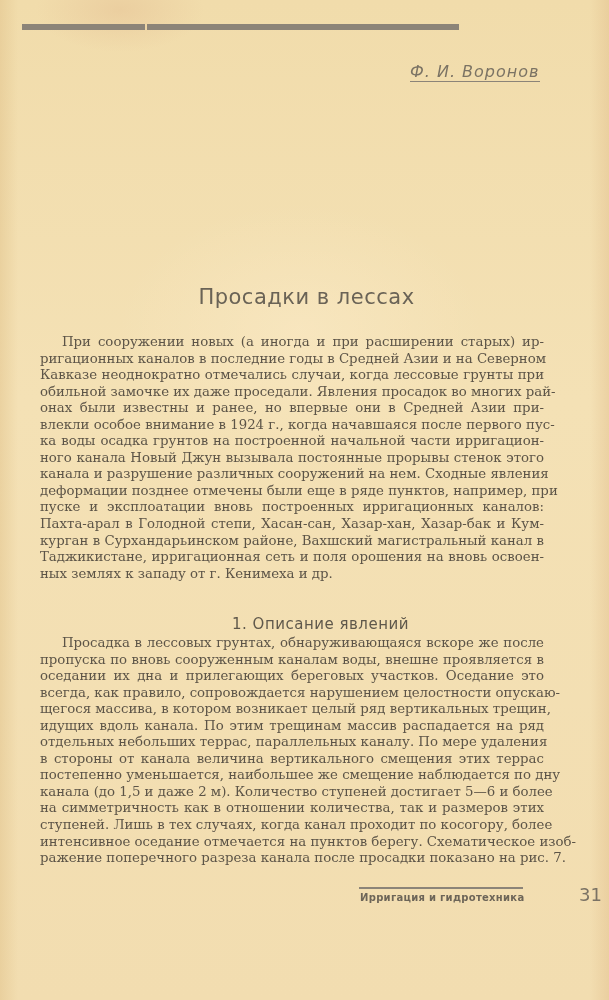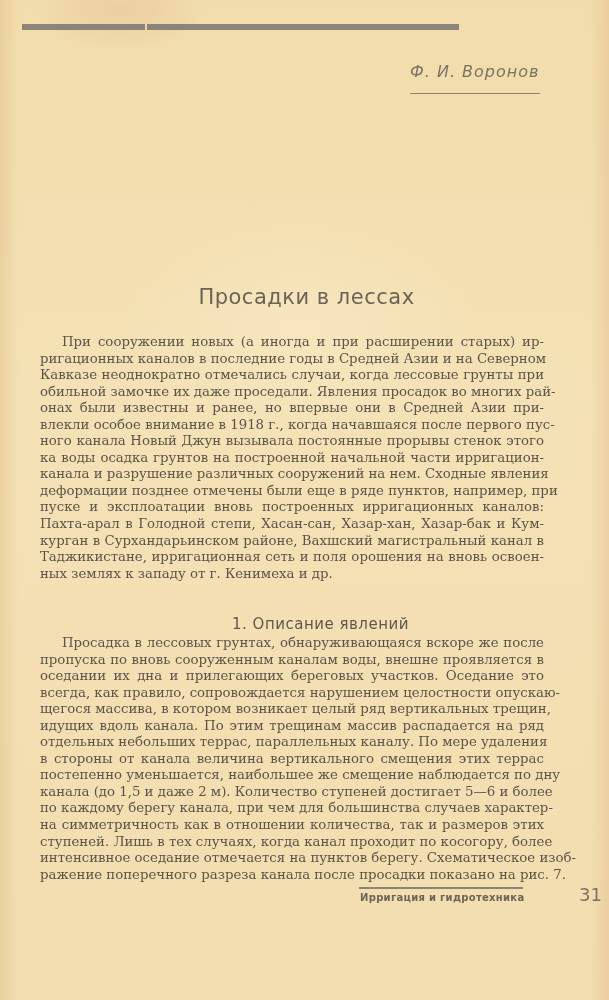--- a/index.html
+++ b/index.html
@@ -30,21 +30,21 @@
     .top-rule.right { left: 147px; width: 312px; }
     .author {
       position: absolute;
       top: 62px;
       left: 410px;
       font-family: "DejaVu Sans", sans-serif;
       font-style: italic;
       font-size: 16px;
       letter-spacing: 1px;
       color: #7b7364;
-      padding-bottom: 12px;
+      padding-bottom: 0;
       border-bottom: 1px solid #8c8478;
       width: 130px;
     }
     .title {
       position: absolute;
       top: 283px;
       left: 0;
       width: 609px;
       text-align: center;
       font-family: "DejaVu Sans", sans-serif;
@@ -119,23 +119,23 @@
 <div class="author">Ф. И. Воронов</div>
 
 <h1 class="title" style="margin:2px;font-weight:normal;">Просадки в лессах</h1>
 
 <p class="para para-1">
   <span class="line indent">При сооружении новых (а иногда и при расширении старых) ир-</span>
   <span class="line">ригационных каналов в последние годы в Средней Азии и на Северном</span>
   <span class="line">Кавказе неоднократно отмечались случаи, когда лессовые грунты при</span>
   <span class="line">обильной замочке их даже проседали. Явления просадок во многих рай-</span>
   <span class="line">онах были известны и ранее, но впервые они в Средней Азии при-</span>
-  <span class="line">влекли особое внимание в 1918 г., когда начавшаяся после первого пус-</span>
+  <span class="line">влекли особое внимание в 1924 г., когда начавшаяся после первого пус-</span>
+  <span class="line">ка воды осадка грунтов на построенной начальной части ирригацион-</span>
   <span class="line">ного канала Новый Джун вызывала постоянные прорывы стенок этого</span>
-  <span class="line">ка воды осадка грунтов на построенной начальной части ирригацион-</span>
   <span class="line">канала и разрушение различных сооружений на нем. Сходные явления</span>
   <span class="line">деформации позднее отмечены были еще в ряде пунктов, например, при</span>
   <span class="line">пуске и эксплоатации вновь построенных ирригационных каналов:</span>
   <span class="line">Пахта-арал в Голодной степи, Хасан-сан, Хазар-хан, Хазар-бак и Кум-</span>
   <span class="line">курган в Сурхандарьинском районе, Вахшский магистральный канал в</span>
   <span class="line">Таджикистане, ирригационная сеть и поля орошения на вновь освоен-</span>
   <span class="line last">ных землях к западу от г. Кенимеха и др.</span>
 </p>
 
 <h2 class="section-heading" style="margin:16px;font-weight:normal;">1. Описание явлений</h2>
@@ -144,21 +144,20 @@
   <span class="line indent">Просадка в лессовых грунтах, обнаруживающаяся вскоре же после</span>
   <span class="line">пропуска по вновь сооруженным каналам воды, внешне проявляется в</span>
   <span class="line">оседании их дна и прилегающих береговых участков. Оседание это</span>
   <span class="line">всегда, как правило, сопровождается нарушением целостности опускаю-</span>
   <span class="line">щегося массива, в котором возникает целый ряд вертикальных трещин,</span>
   <span class="line">идущих вдоль канала. По этим трещинам массив распадается на ряд</span>
   <span class="line">отдельных небольших террас, параллельных каналу. По мере удаления</span>
   <span class="line">в стороны от канала величина вертикального смещения этих террас</span>
   <span class="line">постепенно уменьшается, наибольшее же смещение наблюдается по дну</span>
   <span class="line">канала (до 1,5 и даже 2 м). Количество ступеней достигает 5—6 и более</span>
-  <span class="line">по каждому берегу канала, при чем для большинства случаев характер-</span>
   <span class="line">на симметричность как в отношении количества, так и размеров этих</span>
   <span class="line">ступеней. Лишь в тех случаях, когда канал проходит по косогору, более</span>
   <span class="line">интенсивное оседание отмечается на пунктов берегу. Схематическое изоб-</span>
   <span class="line">ражение поперечного разреза канала после просадки показано на рис. 7.</span>
 </p>
 
 <div class="footer-rule"></div>
 <div class="footer-journal">Ирригация и гидротехника</div>
 <div class="footer-page">31</div>
 

